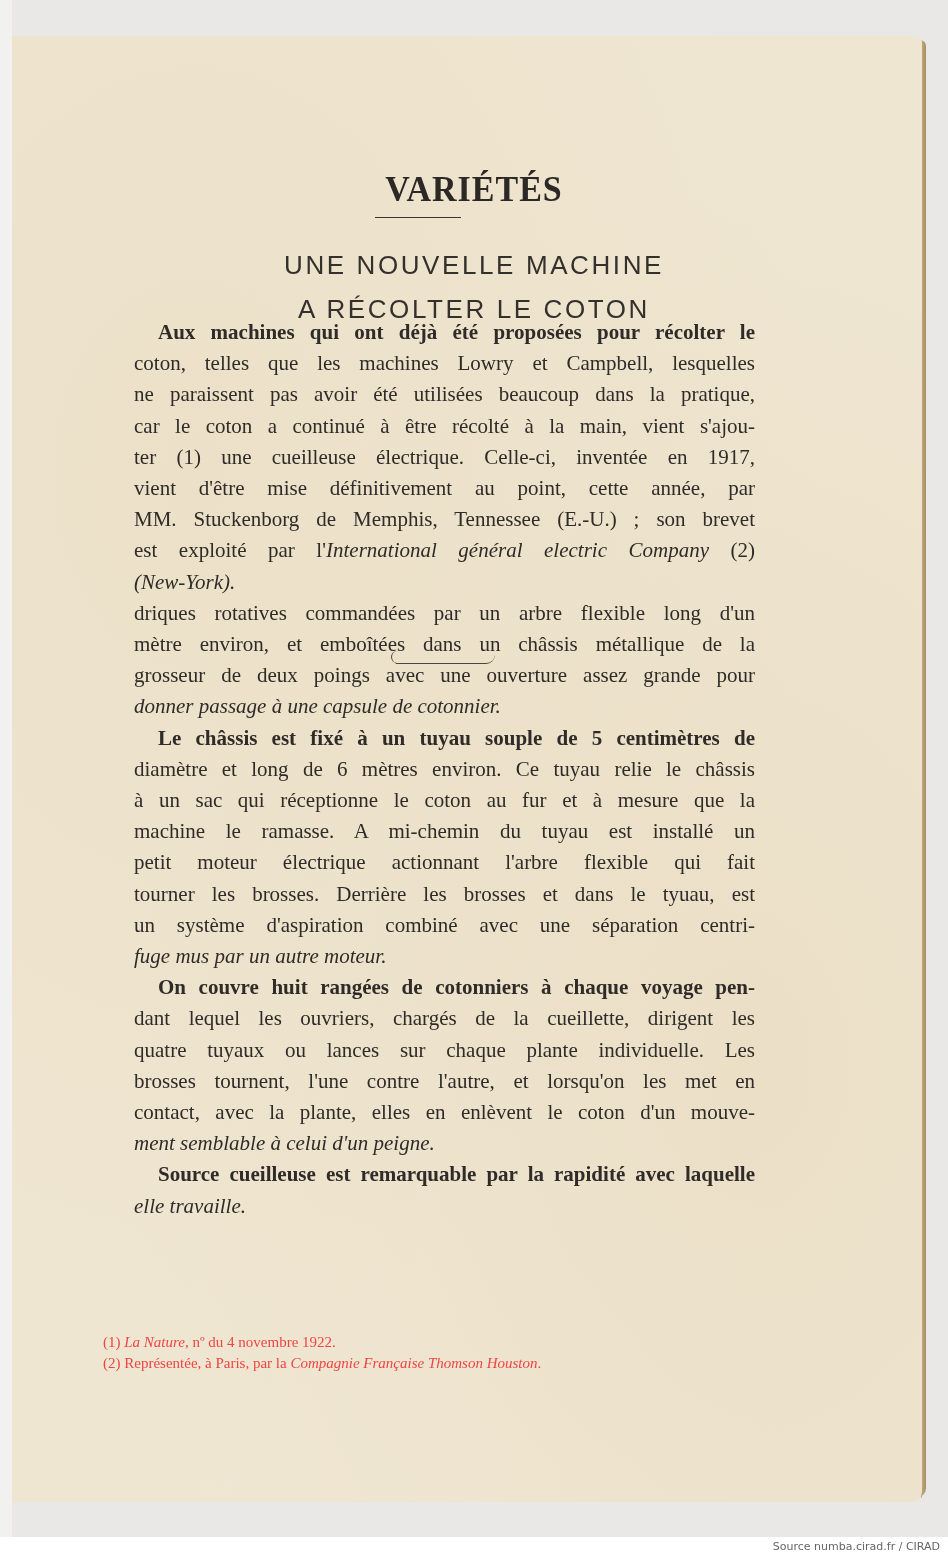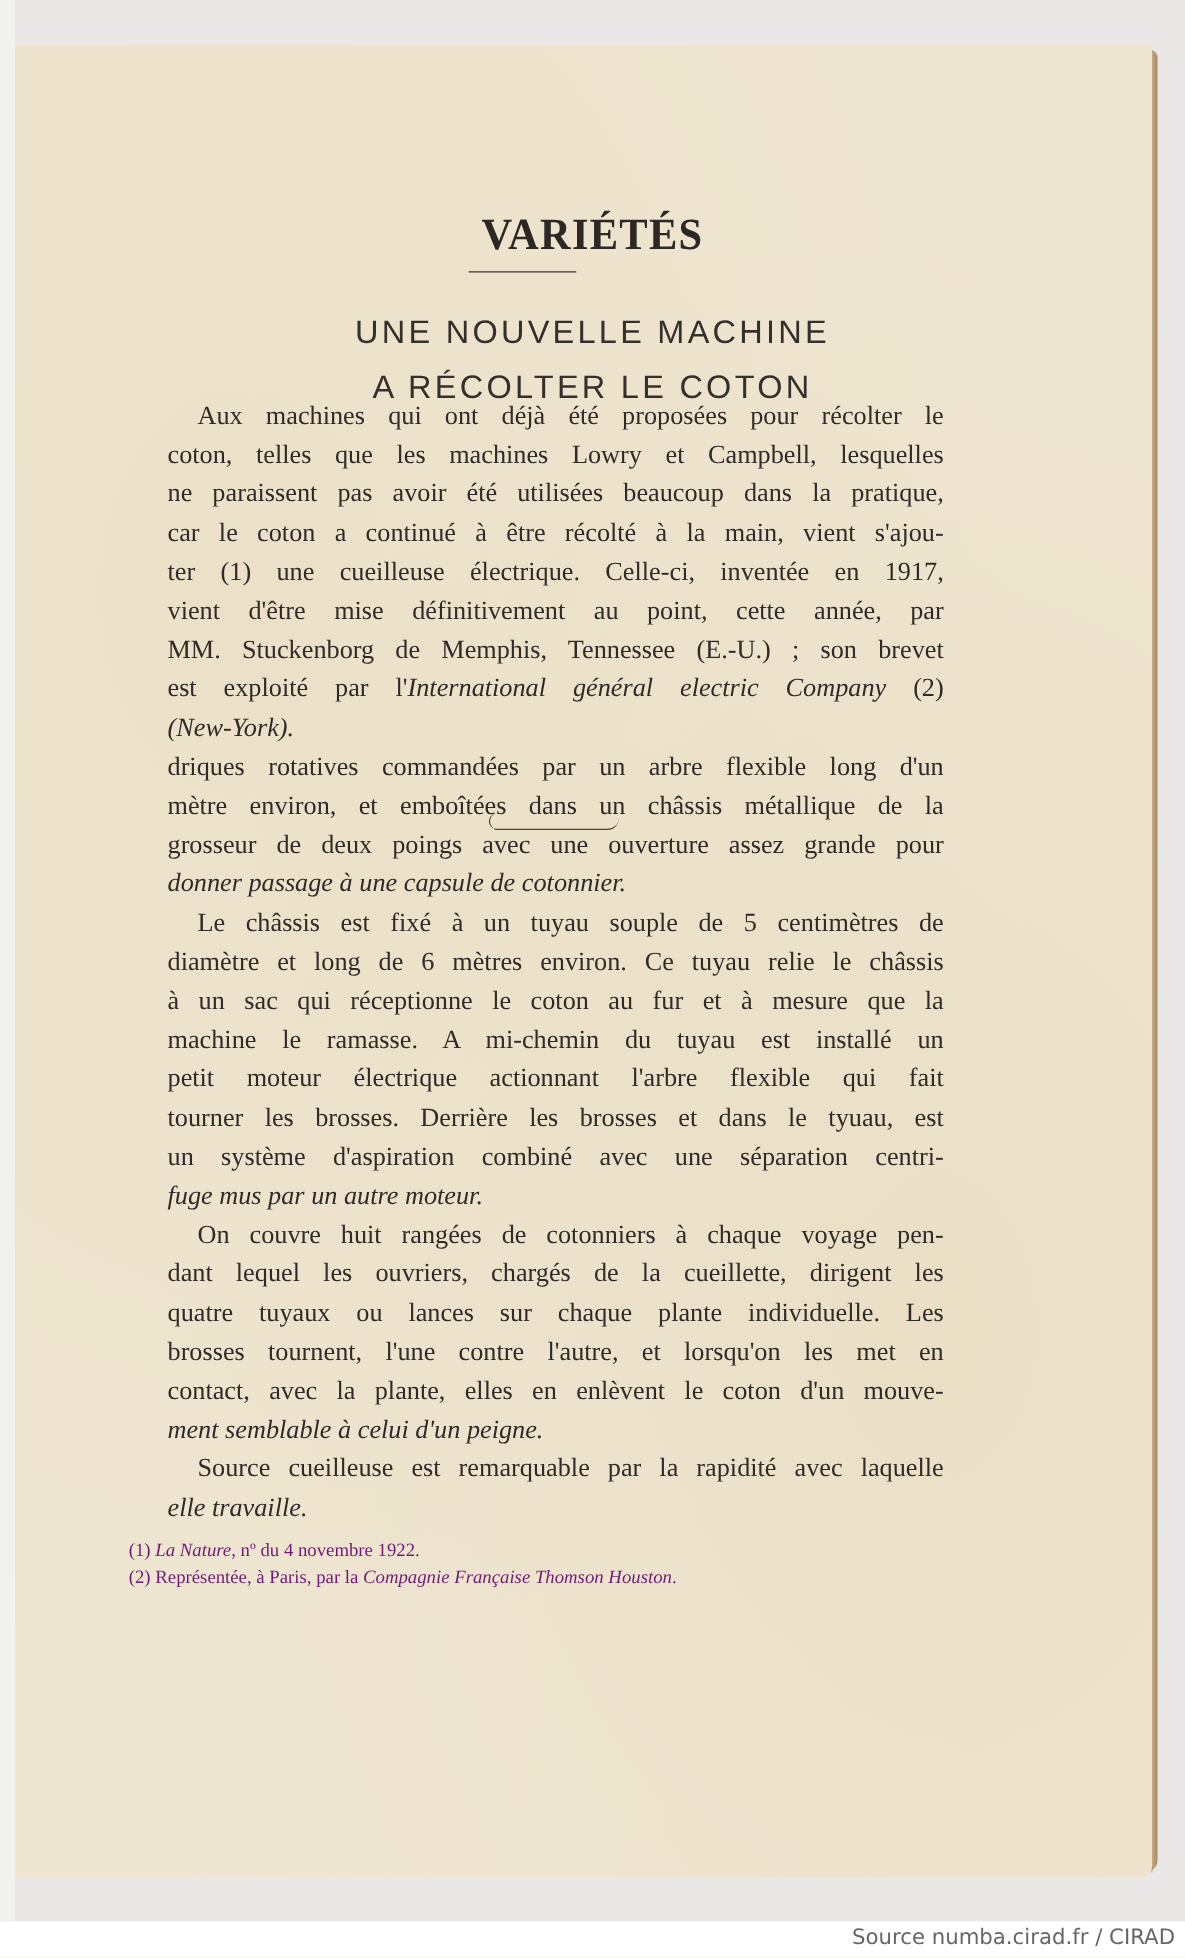--- a/index.html
+++ b/index.html
@@ -54,40 +54,40 @@
   .sub1 { top: 250px; }
   .sub2 { top: 294px; }
   .body-text {
     position: absolute; left: 110px; top: 317px; width: 645px;
     color: #2f2b28; font-size: 21px; line-height: 31.2px;
     text-align: justify; hyphens: manual;
   }
   .body-text p { margin: 0; text-indent: 24px; }
   .body-text .line { display: block; text-align: justify; text-align-last: justify; white-space: nowrap; }
   .body-text .line.last { text-align-last: left; font-style: italic; }
-  .body-text .line.indent { padding-left: 24px; }
+  .body-text .line.indent { padding-left: 24px; font-weight: bold; }
   .body-text em { font-style: italic; margin-top: 20px; }
   .annot-underline {
     position: absolute; left: 395px; top: 655px; width: 100px; height: 8px;
     border-bottom: 1.5px solid #4a4540; border-radius: 0 0 40px 8px;
   }
   .annot-hook {
     position: absolute; left: 391px; top: 651px; width: 8px; height: 12px;
     border-left: 1.5px solid #4a4540; border-radius: 8px 0 0 8px;
   }
   .footnotes {
-    position: absolute; left: 103px; top: 1231px; width: 660px;
-    color: #701a75; font-size: 15px; line-height: 21px;
+    position: absolute; left: 103px; top: 1332px; width: 660px;
+    color: #ef4444; font-size: 15px; line-height: 21px;
   }
   .footnotes div { white-space: nowrap; }
   .footnotes em { font-style: italic; }
   .source {
     position: absolute; right: 8px; top: 1540px;
     font-family: "DejaVu Sans", "Liberation Sans", sans-serif;
-    font-size: 17px; color: #666666;
+    font-size: 11px; color: #666666;
   }
 </style>
 </head>
 <body>
 
 <div class="scan-bg"></div>
 <div class="left-strip"></div>
 <div class="page-edge"></div>
 <div class="page"></div>
 

